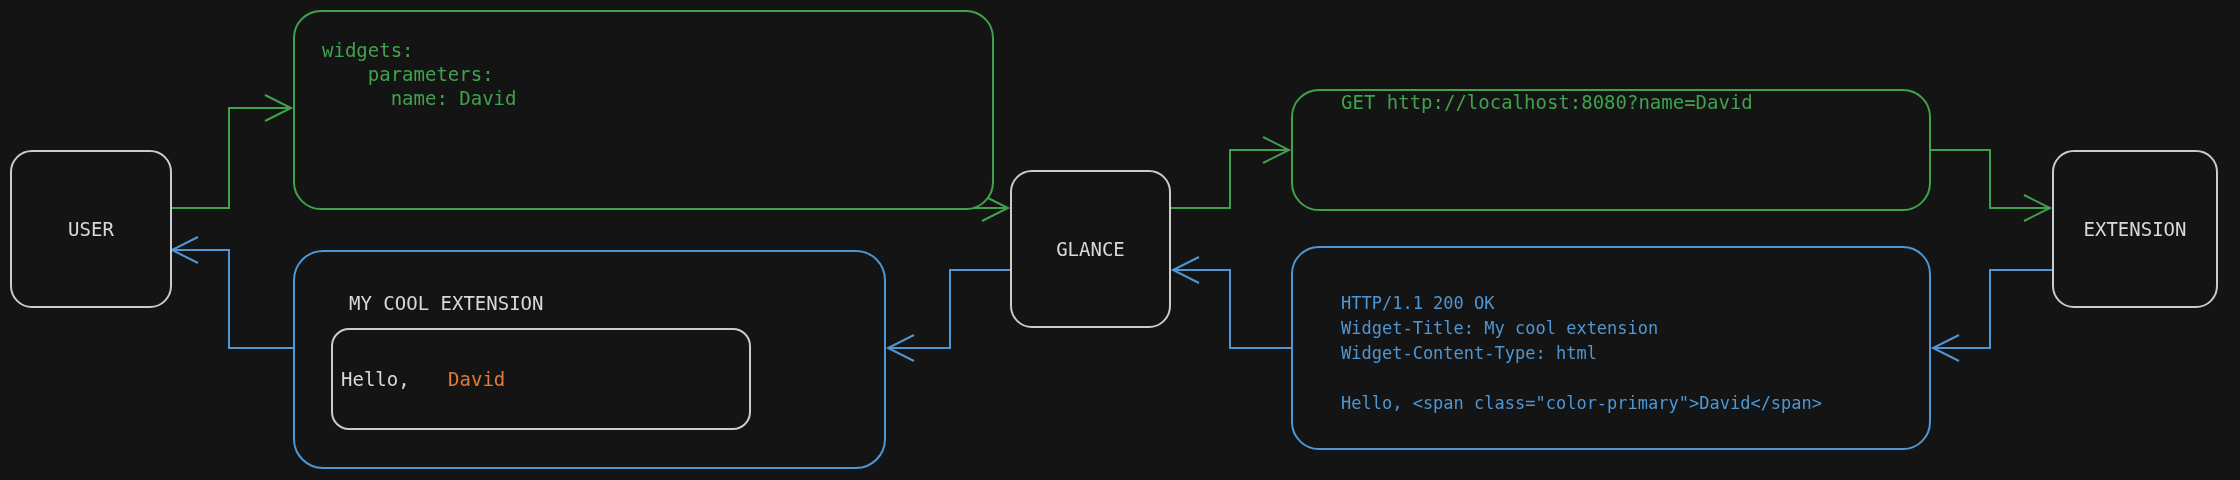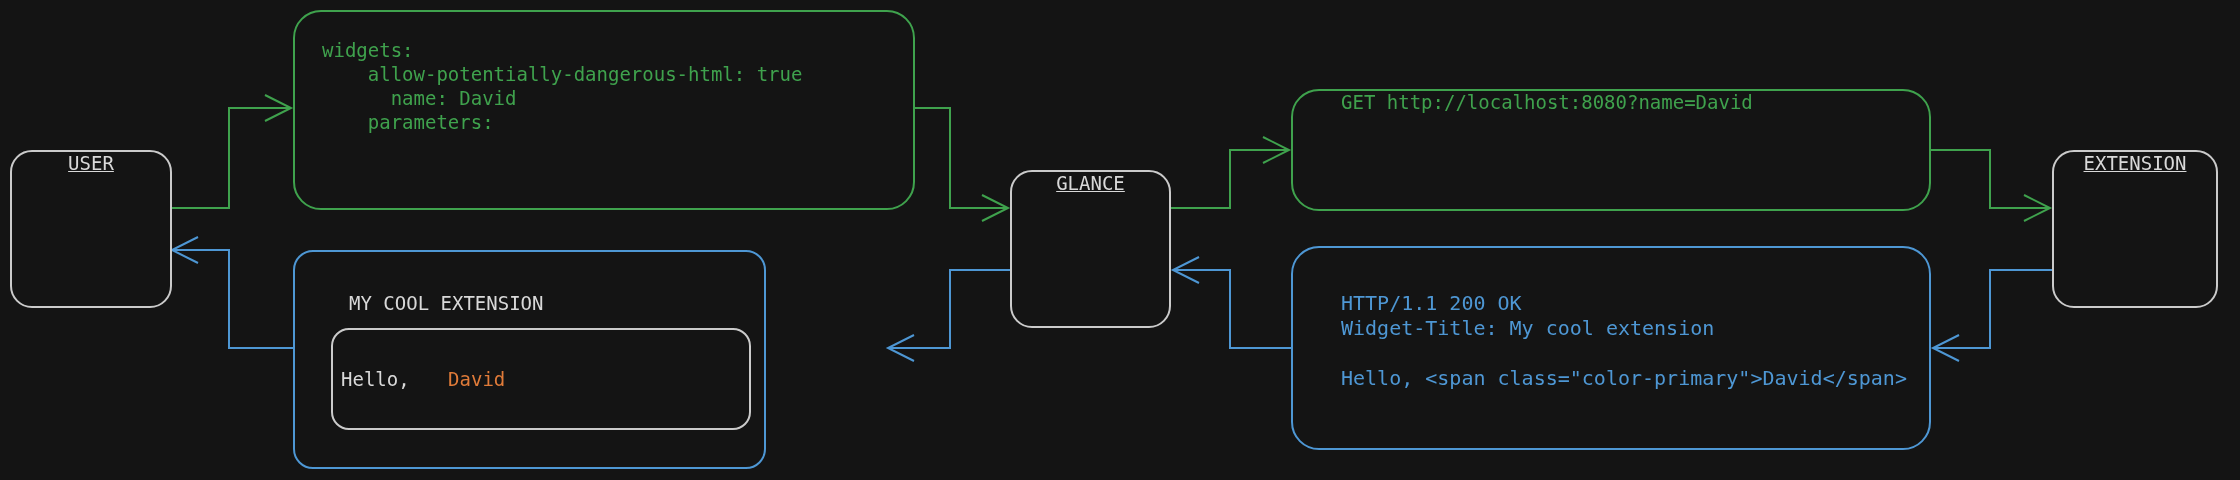--- a/index.html
+++ b/index.html
@@ -23,64 +23,64 @@
   svg.arrows path { fill: none; stroke-width: 2; }
   svg.arrows path.g { stroke: var(--green, #3fa24d); }
   svg.arrows path.b { stroke: var(--blue, #4e97d4); }
 
   .node {
     position: absolute;
     box-sizing: border-box;
     border: 2px solid var(--box_border, #cbcbcb);
     border-radius: 22px;
     display: flex;
+    align-items: center;
     justify-content: center;
     color: var(--text, #d9d9d9);
     font-size: 19px;
     background: var(--background, #141414);
-    text-decoration: underline;
   }
   #user-node      { left: 10px;   top: 150px; width: 162px; height: 158px; }
   #glance-node    { left: 1010px; top: 150px; width: 161px; height: 158px; margin-top: 20px; }
   #extension-node { left: 2052px; top: 150px; width: 166px; height: 158px; }
 
   .bigbox {
     position: absolute;
     box-sizing: border-box;
     border-radius: 28px;
     background: var(--background, #141414);
   }
   .bigbox.green { border: 2px solid var(--green, #3fa24d); color: var(--green, #3fa24d); }
   .bigbox.blue  { border: 2px solid var(--blue, #4e97d4);  color: var(--blue, #4e97d4); }
 
   #config-box {
-    left: 293px; top: 10px; width: 622px; height: 200px;
+    left: 293px; top: 10px; width: 701px; height: 200px;
     padding: 26px 0 0 27px;
     font-size: 19px;
   }
   #config-box .code-line { white-space: pre; height: 24px; line-height: 24px; }
 
   #request-box {
     left: 1291px; top: 89px; width: 640px; height: 122px;
     display: flex; 
     padding-left: 48px;
     font-size: 19px;
     white-space: pre;
   }
 
   #response-box {
     left: 1291px; top: 246px; width: 640px; height: 204px;
     padding: 43px 0 0 48px;
-    font-size: 20px;
+    font-size: 17px;
   }
   #response-box .code-line { white-space: pre; height: 25px; line-height: 25px; }
 
   #widget-box {
-    left: 293px; top: 250px; width: 473px; height: 219px;
-    border-radius: 20px;
+    left: 293px; top: 250px; width: 593px; height: 219px;
+    border-radius: 30px;
   }
   #widget-title {
     position: absolute;
     left: 54px; top: 40px;
     color: var(--text, #d9d9d9);
     font-size: 19px;
     white-space: pre;
   }
   #hello-box {
     position: absolute;
@@ -127,32 +127,32 @@
   </div>
   <div class="node" id="glance-node">
     <span>GLANCE</span>
   </div>
   <div class="node" id="extension-node">
     <span>EXTENSION</span>
   </div>
 
   <div class="bigbox green" id="config-box">
     <div class="code-line">widgets:</div>
-    <div class="code-line">    allow-potentially-dangerous-html: true</div>
+    <div class="code-line">    parameters:</div>
     <div class="code-line">      name: David</div>
-    <div class="code-line">    parameters:</div>
   </div>
 
   <div class="bigbox green" id="request-box">
     <span>GET http://localhost:8080?name=David</span>
   </div>
 
   <div class="bigbox blue" id="response-box">
     <div class="code-line">HTTP/1.1 200 OK</div>
     <div class="code-line">Widget-Title: My cool extension</div>
+    <div class="code-line">Widget-Content-Type: html</div>
     <div class="code-line"></div>
     <div class="code-line">Hello, &lt;span class="color-primary"&gt;David&lt;/span&gt;</div>
   </div>
 
   <div class="bigbox blue" id="widget-box">
     <div id="widget-title">MY COOL EXTENSION</div>
     <div id="hello-box">
       <span>Hello, </span><span class="accent-name">David</span>
     </div>
   </div>

